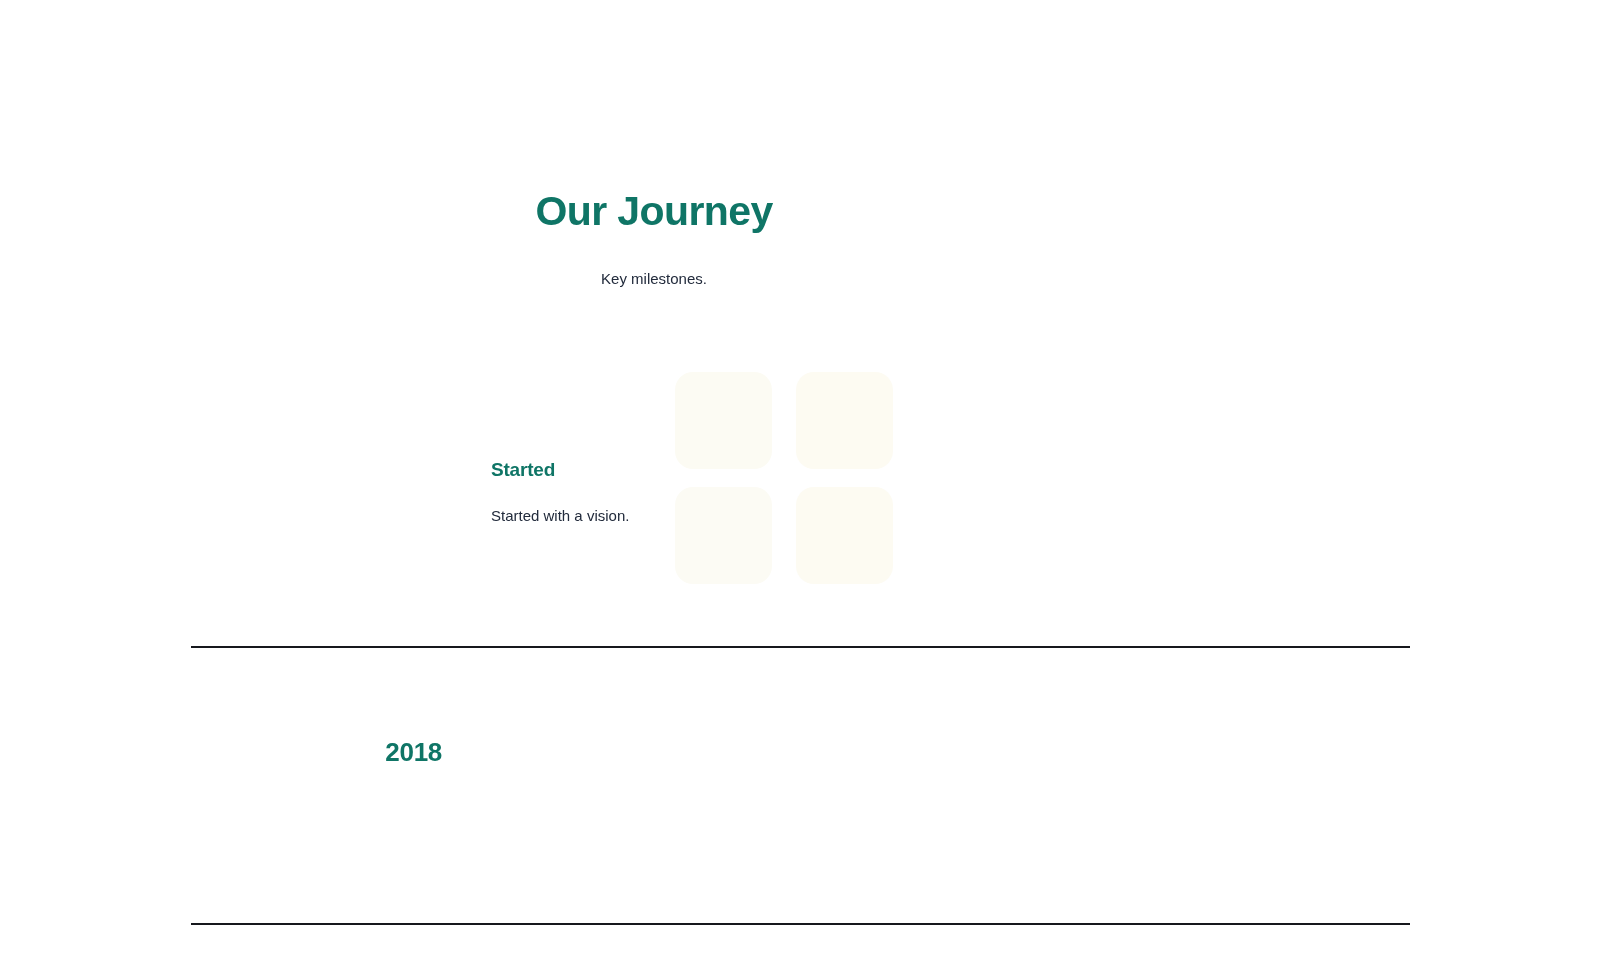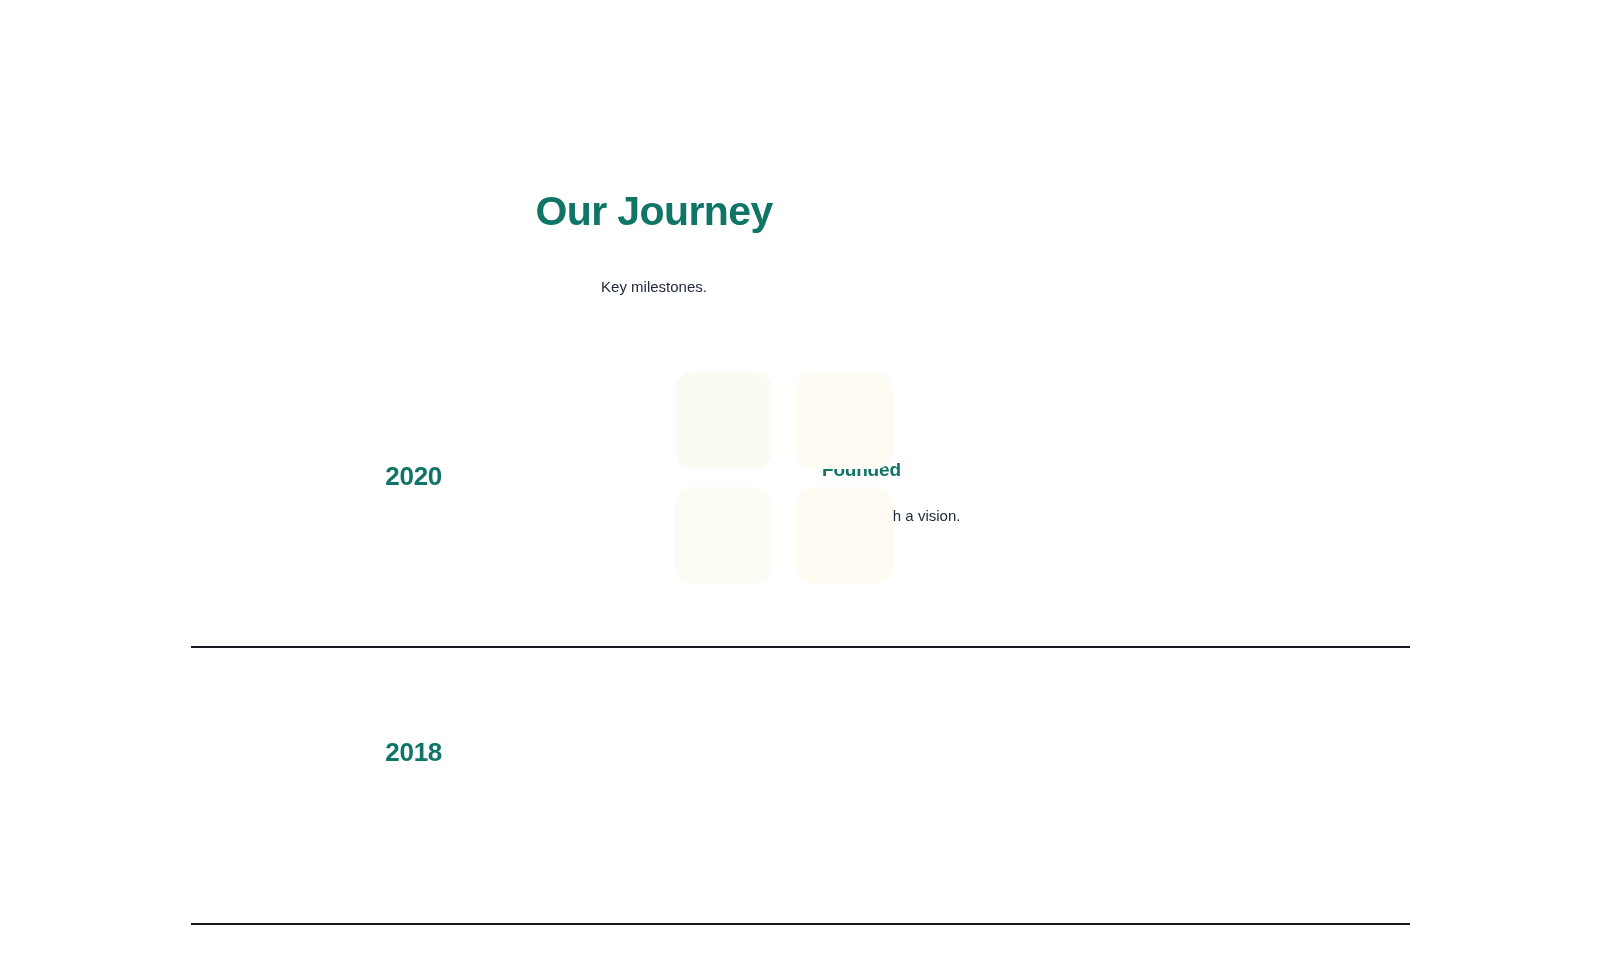--- a/index.html
+++ b/index.html
@@ -32,21 +32,21 @@
   }
   .section-title {
     margin: 0;
     font-size: 41px;
     line-height: 50px;
     font-weight: 700;
     letter-spacing: -0.6px;
     color: #0f7566;
   }
   .section-subtitle {
-    margin: 8px;
+    margin: 0;
     padding-top: 32px;
     font-size: 15px;
     line-height: 22px;
     font-weight: 400;
     color: #222b3c;
   }
 
   
   .timeline {
     position: absolute;
@@ -145,25 +145,22 @@
 
     <div class="timeline-row">
 
       <div class="tile-grid">
         <div class="tile tile-a"></div>
         <div class="tile tile-b"></div>
         <div class="tile tile-c"></div>
         <div class="tile tile-d"></div>
       </div>
 
-      <div class="row-year-cell">
-        <p class="row-year">2020</p>
-      </div>
       <div class="row-body-cell">
-        <h2 class="row-heading">Founded</h2>
+        <h2 class="row-heading">Started</h2>
         <p class="row-text">Started with a vision.</p>
       </div>
     </div>
 
     <div class="timeline-row">
       <div class="row-year-cell">
         <p class="row-year">2018</p>
       </div>
     </div>
 

